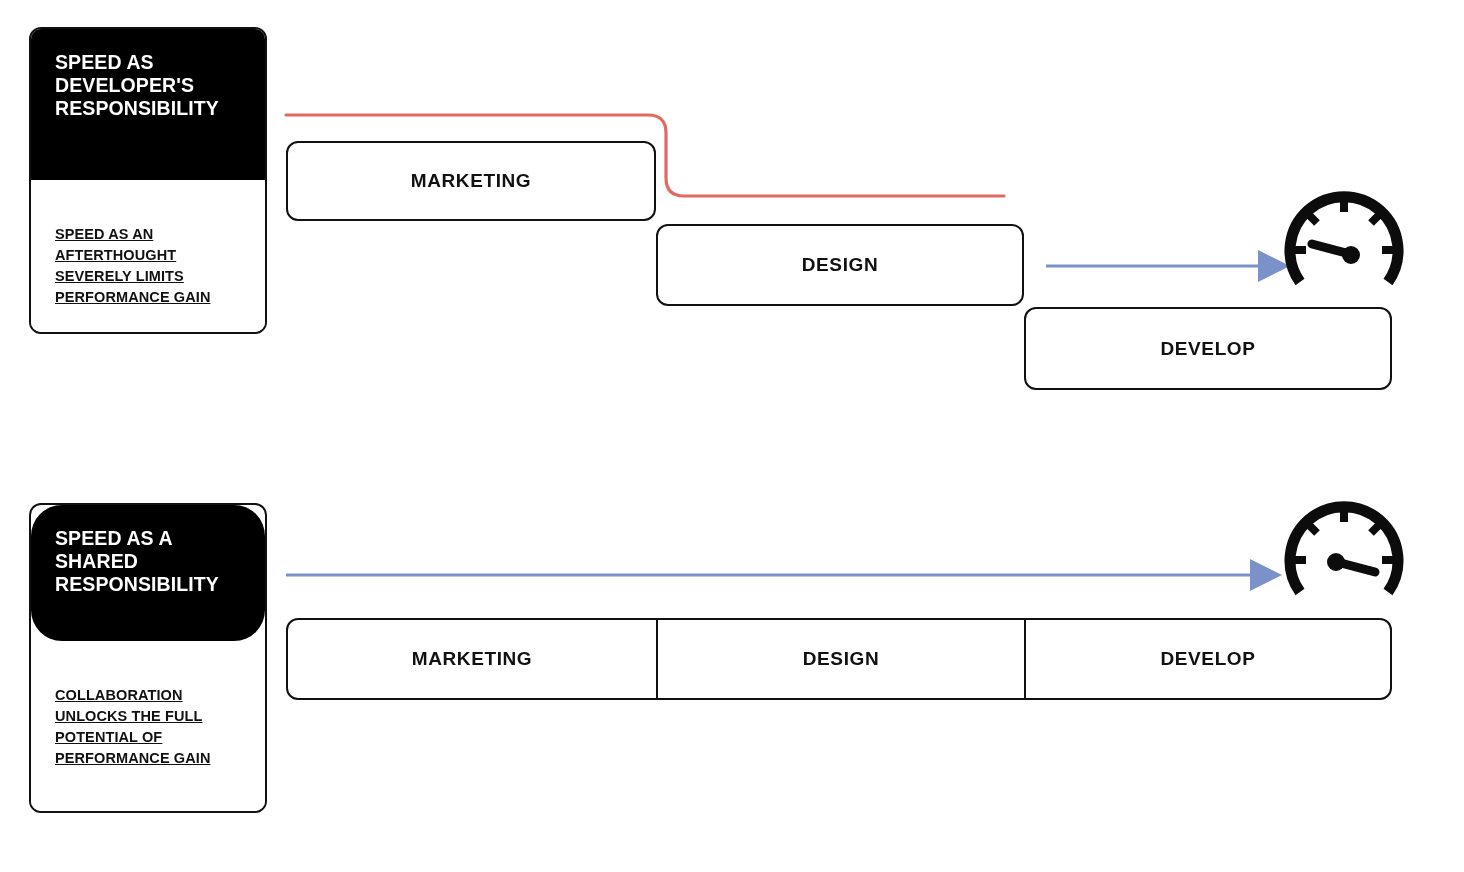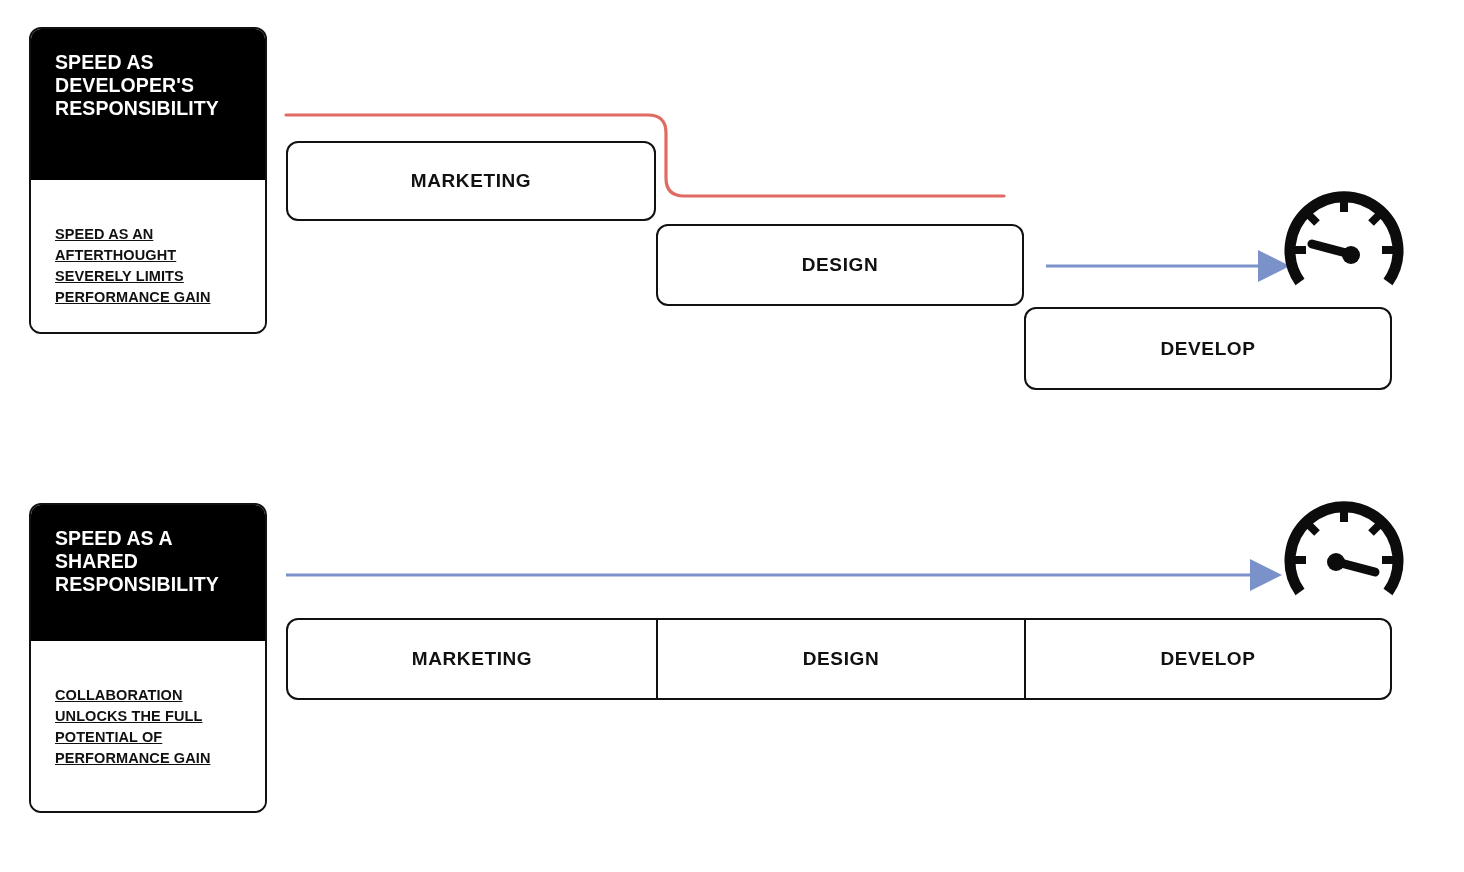--- a/index.html
+++ b/index.html
@@ -58,21 +58,21 @@
     line-height: 1.45;
     letter-spacing: 0.1px;
     text-transform: uppercase;
     white-space: pre-line;
     text-decoration: underline;
   }
 
   #callout-top    { left: 29px;  top: 27px;  height: 307px; }
   #callout-top .callout-head   { height: 152px; }
   #callout-bottom { left: 29px;  top: 503px; height: 310px; }
-  #callout-bottom .callout-head { height: 136px; }
+  #callout-bottom .callout-head { height: 136px; border-radius: 31px; }
 
   
   .stage-box {
     position: absolute;
     box-sizing: border-box;
     border: 2.5px solid #111111;
     border-radius: 12px;
     background: #ffffff;
     display: flex;
     align-items: center;

